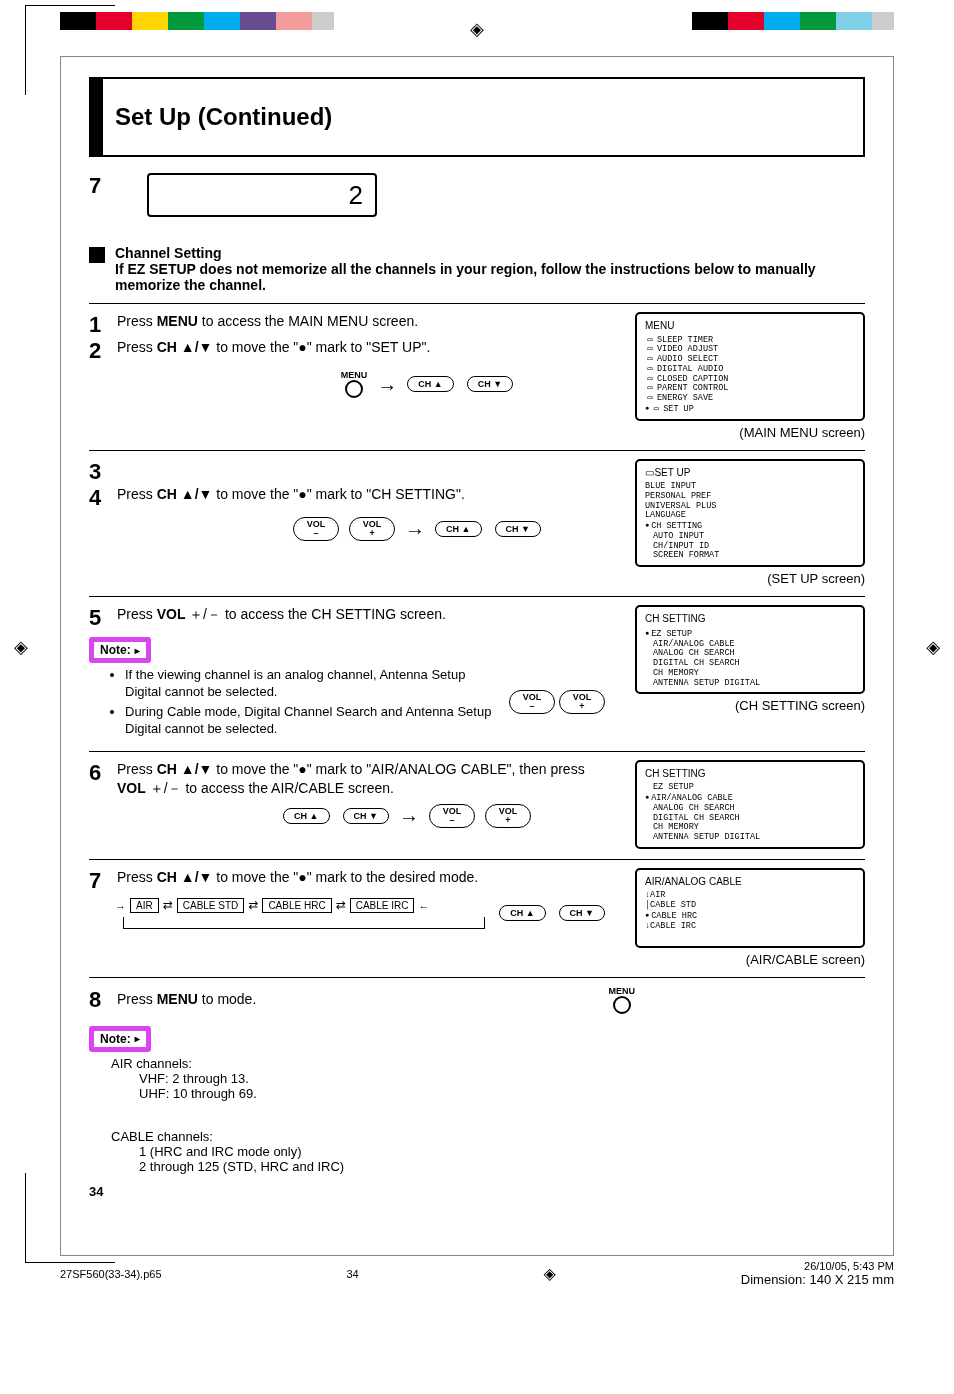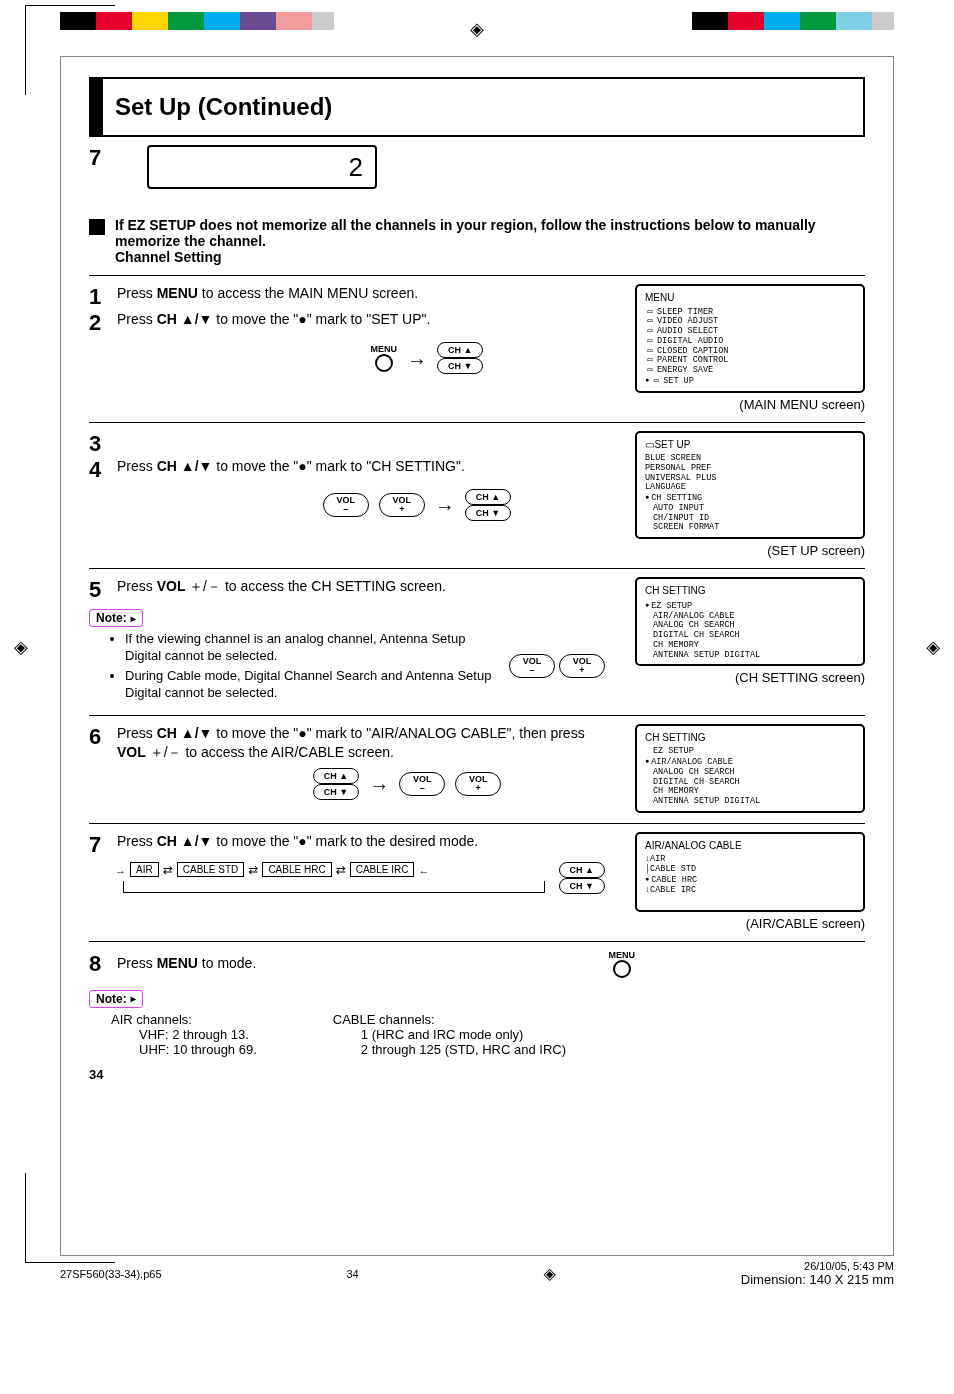--- a/index.html
+++ b/index.html
@@ -28,22 +28,22 @@
     position: relative;
     margin: 0 60px;
     border: 1px solid #888;
     background: #fff;
     padding: 20px 28px 10px 28px;
     min-height: 1200px;
   }
   .title-box {
     border: 2px solid #000;
     border-left: 14px solid #000;
-    padding: 14px 12px;
-    margin-bottom: 8px;
+    padding: 24px 12px;
+    margin-bottom: 16px;
   }
   .title-box h1 { font-size: 24px; font-weight: bold; }
   .intro-row { display:flex; gap:20px; align-items:flex-start; }
   .intro-num { font-size: 22px; font-weight: bold; width: 20px; flex:none; }
   .intro-text { flex: 1; font-size: 14.5px; line-height: 1.35; }
   .ch-display {
     border: 2px solid #000;
     border-radius: 4px;
     width: 230px; height: 44px;
     display:flex; align-items:center; justify-content:flex-end;
@@ -62,48 +62,48 @@
   .step-num { font-size: 22px; font-weight:bold; width: 22px; flex:none; }
   .step-body { flex:1; font-size:14px; line-height:1.35; }
   .icon-row { display:flex; align-items:center; gap:10px; margin-top:6px; justify-content:center; }
   .btn-oval {
     border:1.5px solid #000; border-radius: 14px;
     font-size:9px; font-weight:bold;
     padding:2px 10px;
     min-width:46px; text-align:center;
     background:#fff;
   }
-  .btn-stack { display:flex; flex-direction:column; gap:0; }
+  .btn-stack { display:flex; flex-direction:row; gap:13px; }
   .arrow { font-size:20px; }
   .menu-label { font-size:9px; font-weight:bold; text-align:center; }
   .menu-circle { width:18px;height:18px;border:2px solid #000;border-radius:50%;margin:0 auto;}
   .osd-box {
     border:2px solid #000; border-radius:5px;
     width:230px; padding:6px 8px 4px 8px;
     font-family: "Courier New", monospace;
     font-size:8.5px; line-height:1.15;
     flex:none;
   }
   .osd-title { font-family: Arial; font-size:10px; margin-bottom:4px; }
   .osd-caption { font-size:13px; text-align:right; margin-top:4px; font-family:Arial; }
   .right-col { margin-left: auto; padding-left:16px; flex:none; }
   .note-badge {
     display:inline-flex; align-items:center;
-    border:1px solid #d946ef; border-radius:3px;
+    border:5px solid #d946ef; border-radius:3px;
     font-size:12px; font-weight:bold;
     padding:1px 6px;
     margin-top:6px;
   }
   .note-badge::after { content:"▸"; margin-left:4px; font-size:10px;}
   .note-list { font-size:13px; margin-left:22px; margin-top:4px; line-height:1.3; }
   .note-list li { list-style: disc; margin-left:14px; margin-bottom:3px; }
   .mode-row { font-size:11px; display:flex; align-items:center; gap:4px; }
   .mode-box { border:1px solid #000; padding:1px 5px; font-size:10px; background:#fff;}
   .swap { font-size:12px; }
-  .two-col { display:flex; gap:76px; font-size:13px; margin-left:22px; margin-top:4px; }
+  .two-col { display:flex; gap:28px; font-size:13px; margin-left:22px; margin-top:4px;flex-direction:column; }
   .pagenum { font-size:13px; font-weight:bold; margin-top:10px; }
   .footer {
     display:flex; align-items:center; justify-content:space-between;
     padding: 4px 60px 6px 60px;
     font-size:11px;
   }
   .footer-right { text-align:right; }
   .footer-right .dim { font-size:13px; }
   .reg-side { position:absolute; top:50%; transform:translateY(-50%); font-size:18px; }
   .reg-left { left:14px; }
@@ -154,22 +154,22 @@
     <div class="intro-num">7</div>
     <div class="ch-display">
       <span>2</span>
     </div>
   </div>
 
   
   <div class="sq-heading">
     <div class="black-sq"></div>
     <div class="heading-block">
+      <div class="bold">Channel Setting</div>
       <div class="bold">If EZ SETUP does not memorize all the channels in your region, follow the instructions below to manually memorize the channel.</div>
-      <div class="bold">Channel Setting</div>
     </div>
   </div>
   <hr class="divider">
 
   
   <div class="step-flex">
     <div style="flex:1">
       <div class="step">
         <div class="step-num">1</div>
         <div class="step-body">
@@ -231,21 +231,21 @@
         <div class="arrow">→</div>
         <div class="btn-stack">
           <div class="btn-oval">CH ▲</div>
           <div class="btn-oval">CH ▼</div>
         </div>
       </div>
     </div>
     <div class="right-col">
       <div class="osd-box">
         <div class="osd-title"><span class="icon">▭</span><span>SET UP</span></div>
-        <div class="osd-line">BLUE SCREEN</div>
+        <div class="osd-line">BLUE INPUT</div>
         <div class="osd-line">PERSONAL PREF</div>
         <div class="osd-line">UNIVERSAL PLUS</div>
         <div class="osd-line">LANGUAGE</div>
         <div class="osd-line"><span class="sel"></span><span>CH SETTING</span></div>
         <div class="osd-line" style="margin-left:8px">AUTO INPUT</div>
         <div class="osd-line" style="margin-left:8px">CH/INPUT ID</div>
         <div class="osd-line" style="margin-left:8px">SCREEN FORMAT</div>
       </div>
       <div class="osd-caption">(SET UP screen)</div>
     </div>

